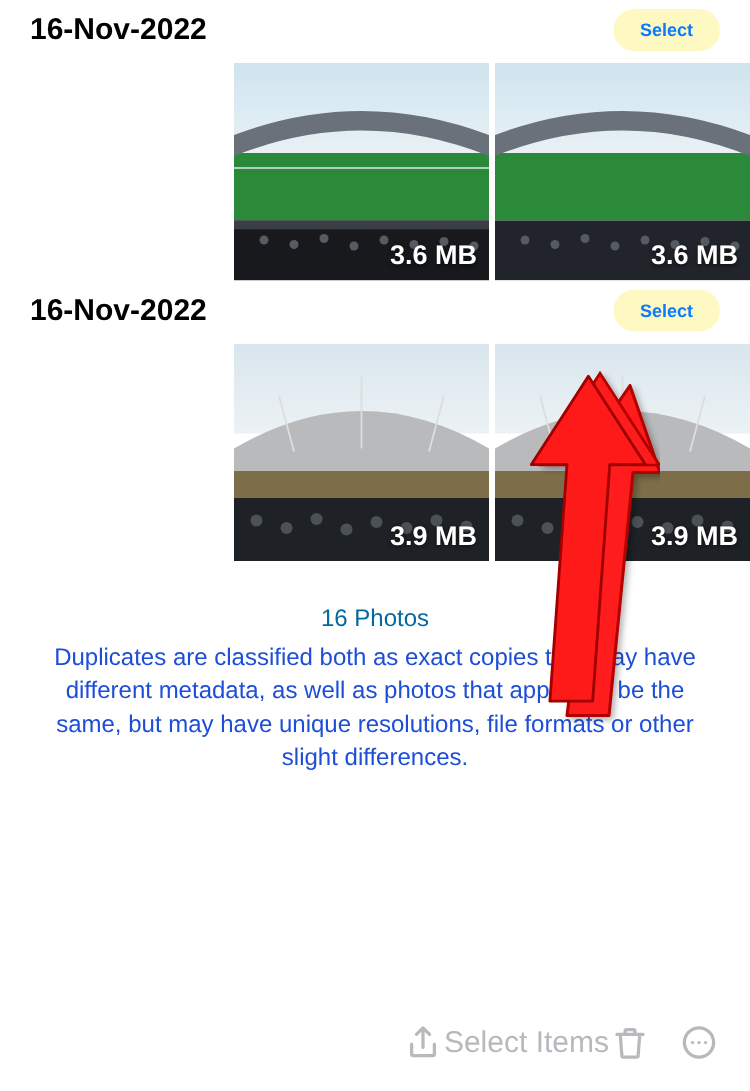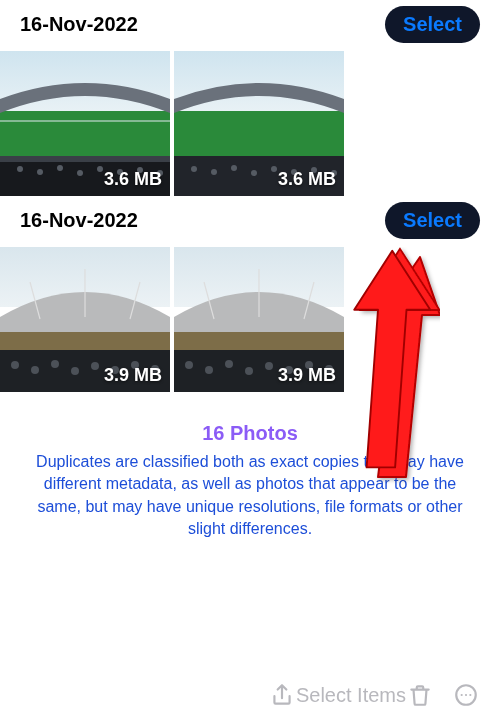--- a/index.html
+++ b/index.html
@@ -17,33 +17,34 @@
       align-items: center;
       justify-content: space-between;
       padding: 6px 20px 8px 20px;
     }
     .group-date {
       font-size: 20px;
       font-weight: 700;
       color: #000;
     }
     .select-btn {
-      background: #0f172a;
+      background: #fef9c3;
       color: #0a7aff;
-      font-size: 20px;
+      font-size: 12px;
       font-weight: 600;
       border: none;
       border-radius: 20px;
       padding: 7px 18px;
       cursor: pointer;
     }
     .photo-row {
       display: flex;
       gap: 4px;
       padding-left: 0;
+      justify-content: flex-end;
     }
     .photo {
       width: 170px;
       height: 145px;
       position: relative;
       overflow: hidden;
       flex-shrink: 0;
     }
     .photo svg { display: block; width: 100%; height: 100%; }
     .photo-size {
@@ -53,23 +54,23 @@
       color: #fff;
       font-size: 18px;
       font-weight: 700;
       text-shadow: 0 1px 3px rgba(0,0,0,.6);
     }
     .summary {
       text-align: center;
       padding: 30px 20px 0 20px;
     }
     .summary-title {
-      font-size: 20px;
-      font-weight: 700;
-      color: #8b5cf6;
+      font-size: 16px;
+      font-weight: 400;
+      color: #0369a1;
       margin-bottom: 6px;
     }
     .summary-desc {
       font-size: 16px;
       line-height: 1.4;
       color: #1d4ed8;
     }
     .toolbar {
       position: absolute;
       left: 0; right: 0; bottom: 0;

